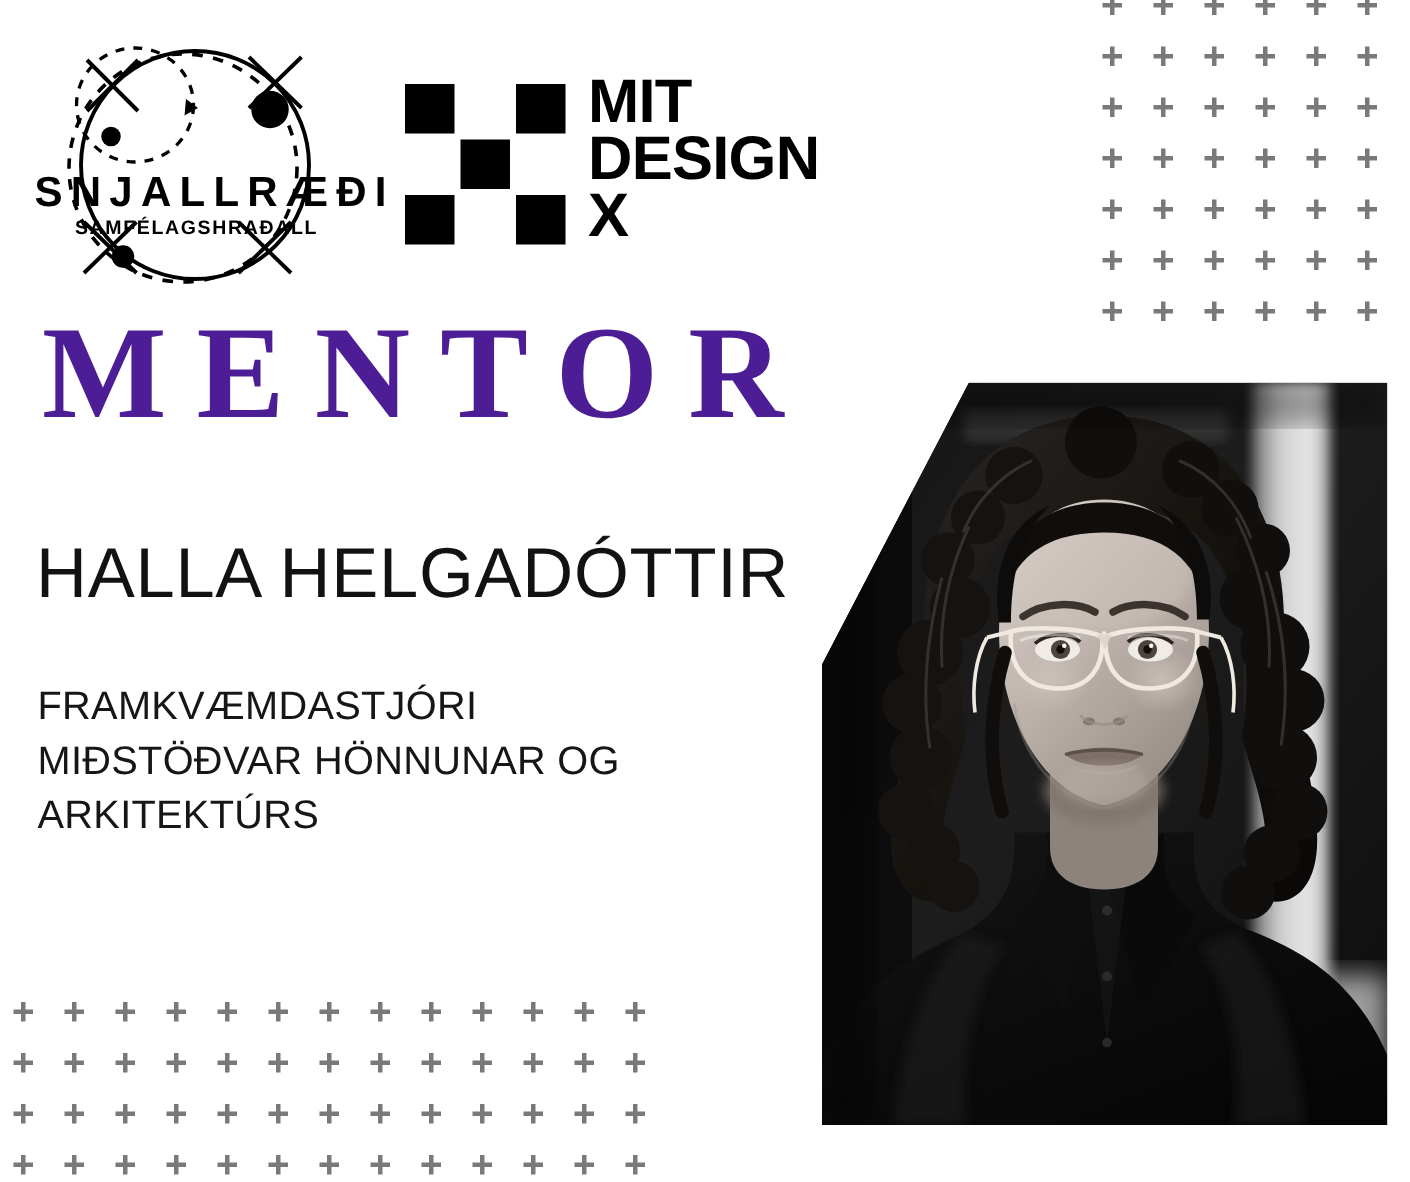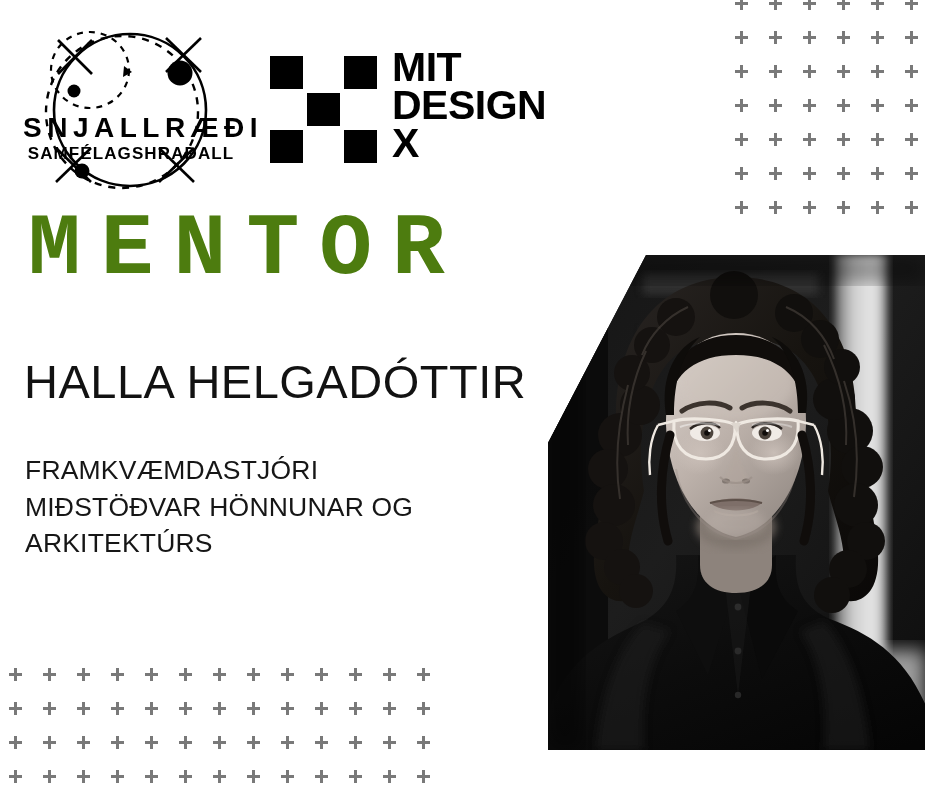--- a/index.html
+++ b/index.html
@@ -68,21 +68,21 @@
     letter-spacing: 5.5px;
     line-height: 1;
     color: #000;
     text-indent: 5px;
   }
   .logo-word-sub {
     display: block;
     margin-top: 3px;
     font-family: "Liberation Sans", sans-serif;
     font-weight: 700;
-    font-size: 17px;
+    font-size: 13px;
     letter-spacing: 1.1px;
     line-height: 1;
     color: #000;
     text-indent: 1px;
   }
 
   
   #mitdesignx-logo {
     position: absolute;
     left: 270px;
@@ -117,26 +117,26 @@
     letter-spacing: -0.5px;
     color: #000;
   }
   .mdx-text span { display: block; }
 
   
   #mentor-heading {
     position: absolute;
     left: 28px;
     top: 206px;
-    font-family: Liberation Mono, monospace;
+    font-family: Liberation Serif, serif;
     font-weight: 700;
     font-size: 88px;
     letter-spacing: 20px;
     line-height: 1;
-    color: #4d7c0f;
+    color: #4c1d95;
     white-space: nowrap;
   }
   #mentor-name {
     position: absolute;
     left: 24px;
     top: 358px;
     font-family: "Liberation Sans", sans-serif;
     font-weight: 400;
     font-size: 47px;
     letter-spacing: 0.5px;

